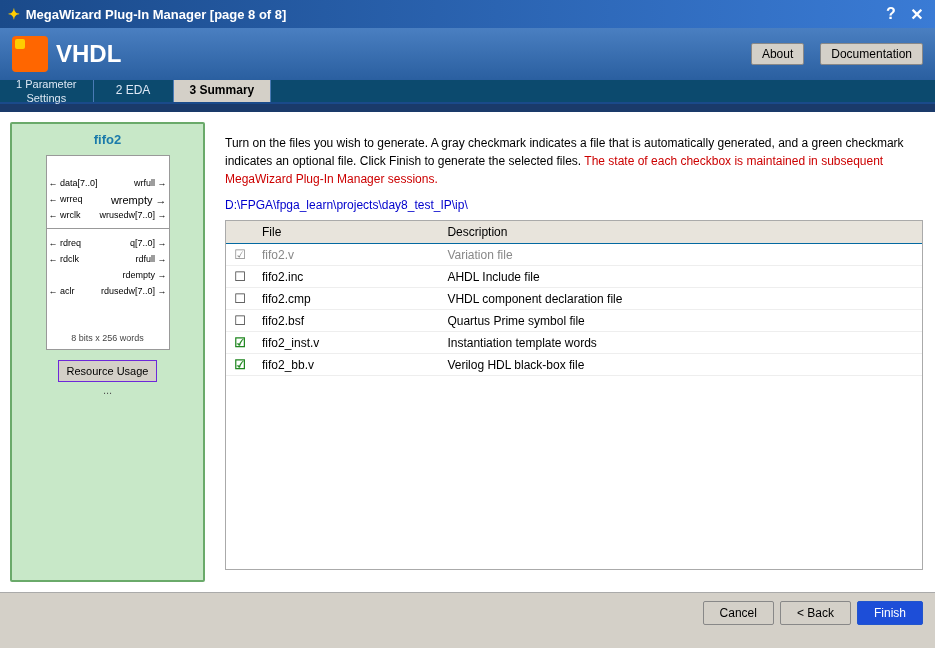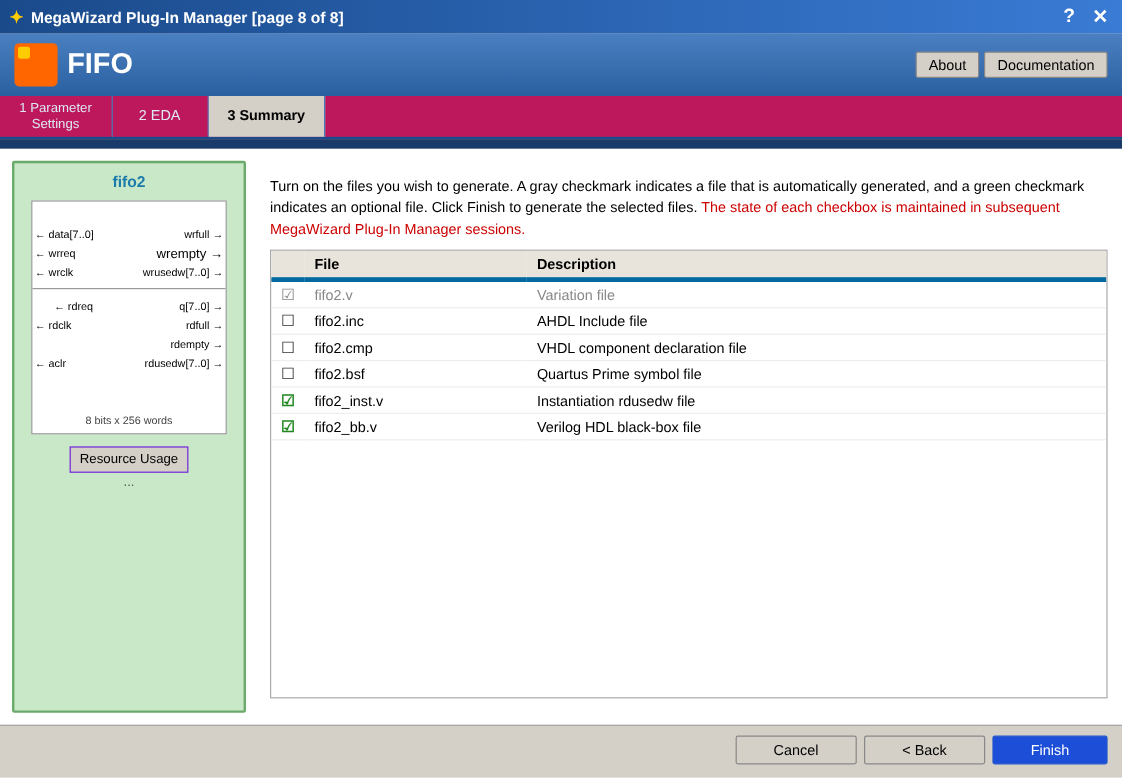--- a/index.html
+++ b/index.html
@@ -42,35 +42,35 @@
     }
     .logo-icon::before {
       content: '';
       position: absolute;
       top: 3px; left: 3px;
       width: 10px; height: 10px;
       background: #ffcc00;
       border-radius: 2px;
     }
     .header-title { color: white; font-size: 24px; font-weight: bold; }
-    .header-buttons { display: flex; gap: 4px; }
+    .header-buttons { display: flex; gap: 16px; }
     .header-btn {
       background: #d4d0c8;
       border: 1px solid #888;
       padding: 3px 10px;
       font-size: 12px;
       cursor: pointer;
       border-radius: 2px;
     }
 
     .tabs-bar {
-      background: #be185d;
+      background: #0c4a6e;
       display: flex;
       align-items: stretch;
-      height: 36px;
+      height: 24px;
       border-bottom: 2px solid #1a4a8a;
     }
     .tab {
       padding: 4px 16px;
       cursor: pointer;
       display: flex;
       align-items: center;
       font-size: 12px;
       color: #dde8f5;
       border-right: 1px solid #4a7ab5;
@@ -109,21 +109,21 @@
       padding: 8px 0;
       position: relative;
     }
     .component-title {
       color: #1a7aaa;
       font-weight: bold;
       font-size: 13px;
       margin-bottom: 8px;
     }
     .component-diagram {
-      width: 163px;
+      width: 124px;
       height: 195px;
       border: 1px solid #999;
       background: white;
       position: relative;
       font-size: 10px;
     }
     .diag-center-text {
       position: absolute;
       bottom: 6px;
       left: 0; right: 0;
@@ -168,24 +168,24 @@
       background: white;
       flex: 1;
       overflow-y: auto;
     }
     .files-table table {
       width: 100%;
       border-collapse: collapse;
     }
     .files-table th {
       background: #e8e4dc;
-      border-bottom: 4px solid #0369a1;
+      border-bottom: 1px solid #0369a1;
       padding: 4px 8px;
       text-align: left;
-      font-weight: bold;
+      font-weight: normal;
       font-size: 12px;
     }
     .files-table td {
       padding: 3px 8px;
       font-size: 12px;
       border-bottom: 1px solid #eee;
     }
     .checkbox-cell {
       width: 28px;
       text-align: center;
@@ -195,21 +195,21 @@
       height: 40px;
       background: #d4d0c8;
       border-top: 1px solid #aaa;
       display: flex;
       align-items: center;
       justify-content: flex-end;
       padding: 0 12px;
       gap: 6px;
     }
     .bottom-btn {
-      padding: 4px 31px;
+      padding: 4px 16px;
       background: #d4d0c8;
       border: 1px solid #888;
       cursor: pointer;
       font-size: 12px;
       border-radius: 2px;
       min-width: 60px;
     }
     .bottom-btn.finish {
       background: #1d4ed8;
       color: white;
@@ -226,21 +226,21 @@
   </div>
   <div class="title-bar-controls">
     <button class="title-bar-btn">?</button>
     <button class="title-bar-btn">✕</button>
   </div>
 </div>
 
 <div class="header-area">
   <div class="header-logo">
     <div class="logo-icon"></div>
-    <span class="header-title">FIFO</span>
+    <span class="header-title">VHDL</span>
   </div>
   <div class="header-buttons">
     <button class="header-btn">About</button>
     <button class="header-btn">Documentation</button>
   </div>
 </div>
 
 <div class="tabs-bar">
   <div class="tab" style="white-space: pre-line; font-size:11px;">1  Parameter
 Settings</div>
@@ -254,21 +254,21 @@
 
   <div class="left-panel">
     <div class="component-title">fifo2</div>
 
     <div class="component-diagram">
 
       <div style="position:absolute; left:2px; top:22px; font-size:9px;">← data[7..0]</div>
       <div style="position:absolute; left:2px; top:38px; font-size:9px;">← wrreq</div>
       <div style="position:absolute; left:2px; top:54px; font-size:9px;">← wrclk</div>
 
-      <div style="position:absolute; left:18px; top:82px; font-size:9px;">← rdreq</div>
+      <div style="position:absolute; left:2px; top:82px; font-size:9px;">← rdreq</div>
       <div style="position:absolute; left:2px; top:98px; font-size:9px;">← rdclk</div>
 
       <div style="position:absolute; left:2px; top:130px; font-size:9px;">← aclr</div>
 
       <div style="position:absolute; right:2px; top:22px; font-size:9px; text-align:right;">wrfull →</div>
       <div style="position:absolute; right:2px; top:38px; font-size:11px; text-align:right;">wrempty →</div>
       <div style="position:absolute; right:2px; top:54px; font-size:9px; text-align:right;">wrusedw[7..0] →</div>
 
       <div style="position:absolute; right:2px; top:82px; font-size:9px; text-align:right;">q[7..0] →</div>
       <div style="position:absolute; right:2px; top:98px; font-size:9px; text-align:right;">rdfull →</div>
@@ -284,20 +284,21 @@
     <div class="resource-dots">...</div>
   </div>
 
   <div class="right-panel">
 
     <div class="description-text">
       <span>Turn on the files you wish to generate. A gray checkmark indicates a file that is automatically generated, and a green checkmark indicates an optional file. Click Finish to generate the selected files.</span>
       <span class="highlight-red"> <span>The state of each checkbox is maintained in subsequent MegaWizard Plug-In Manager sessions.</span></span>
     </div>
 
+    <div class="directory-path">D:\FPGA\fpga_learn\projects\day8_test_IP\ip\</div>
 
     <div class="files-table">
       <table>
         <thead>
           <tr>
             <th class="checkbox-cell"></th>
             <th>File</th>
             <th>Description</th>
           </tr>
         </thead>
@@ -318,21 +319,21 @@
               <td>VHDL component declaration file</td>
             </tr>
             <tr>
               <td class="checkbox-cell"><span style="color:#333; font-size:13px;">☐</span></td>
               <td>fifo2.bsf</td>
               <td>Quartus Prime symbol file</td>
             </tr>
             <tr>
               <td class="checkbox-cell"><span style="color:#228822; font-size:13px; font-weight:bold;">☑</span></td>
               <td>fifo2_inst.v</td>
-              <td>Instantiation rdusedw file</td>
+              <td>Instantiation template words</td>
             </tr>
             <tr>
               <td class="checkbox-cell"><span style="color:#228822; font-size:13px; font-weight:bold;">☑</span></td>
               <td>fifo2_bb.v</td>
               <td>Verilog HDL black-box file</td>
             </tr>
           </tbody>
       </table>
     </div>
   </div>

